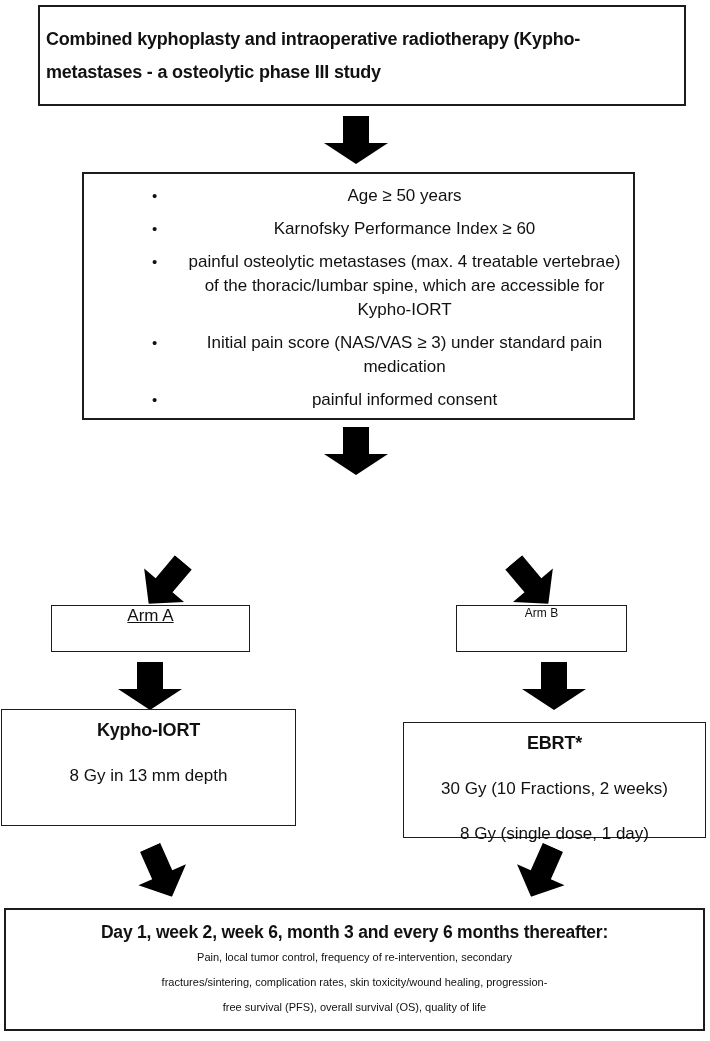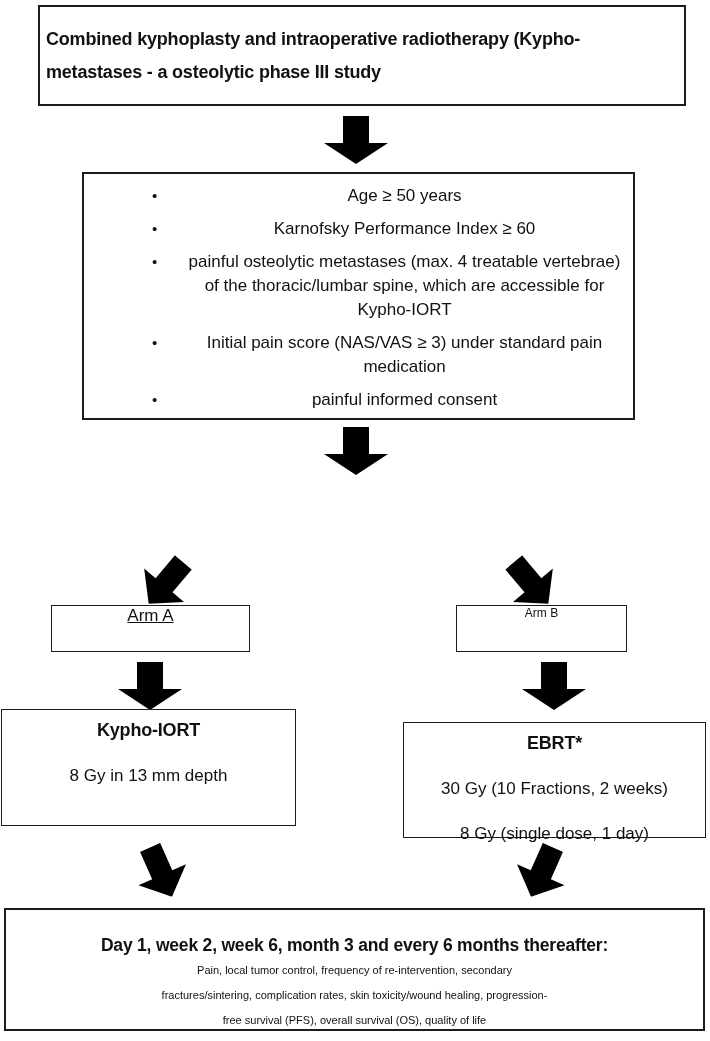--- a/index.html
+++ b/index.html
@@ -55,21 +55,21 @@
   #arm-b-box { left: 456px; top: 605px; width: 171px; height: 47px; font-size: 12px; border-width: 1.8px; }
   
   .treatment-box { padding-top: 8px; text-align: center; border-width: 1.8px; }
   #kypho-box { left: 1px;   top: 709px; width: 295px; height: 117px; }
   #ebrt-box  { left: 403px; top: 722px; width: 303px; height: 116px; }
   .treatment-title { font-weight: bold; font-size: 18px; letter-spacing: -0.2px; margin-top: 2px; }
   .treatment-line  { font-size: 17px; margin-top: 25px; }
   
   #followup-box {
     left: 4px; top: 908px; width: 701px; height: 123px;
-    padding-top: 22px; text-align: center; border-width: 2.5px;
+    padding-top: 9px; text-align: center; border-width: 2.5px;
   }
   #followup-heading { font-weight: bold; font-size: 17.5px; line-height: 26px; letter-spacing: -0.2px; }
   .followup-line { font-size: 11px; line-height: 25px; }
   
   .arrow { position: absolute; }
   #arrow-top       { left: 322px; top: 116px; }
   #arrow-criteria  { left: 322px; top: 427px; }
   #arrow-arm-a     { left: 116px; top: 662px; }
   #arrow-arm-b     { left: 520px; top: 662px; }
   #arrow-diag-left  { left: 138px; top: 556px; transform: rotate(40deg); }

